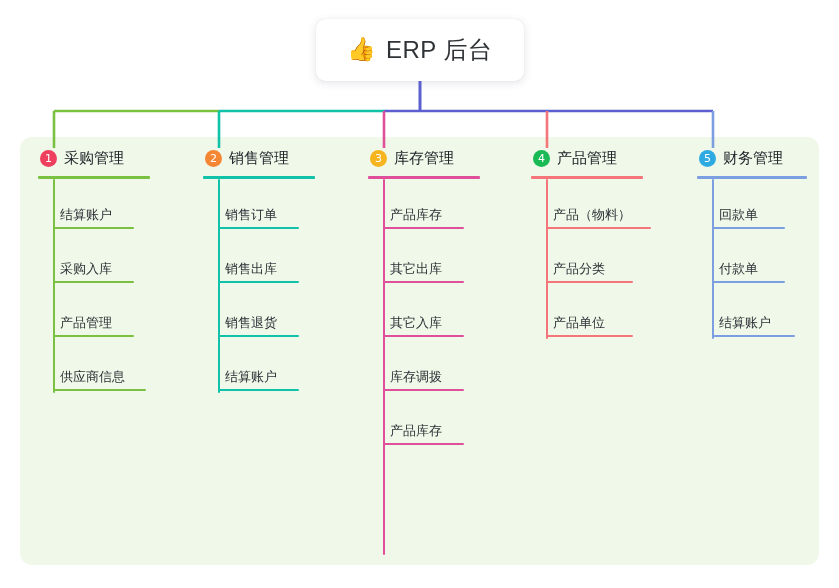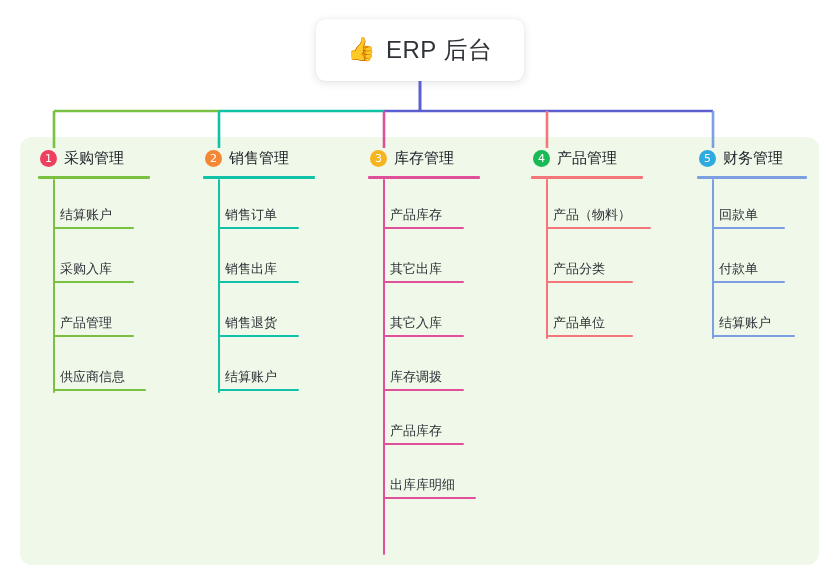--- a/index.html
+++ b/index.html
@@ -205,24 +205,20 @@
             <div class="item-underline" style="width: 80px; background: rgb(224, 80, 154);"></div>
           </div>
           <div class="item">
             <span class="item-label">库存调拨</span>
             <div class="item-underline" style="width: 80px; background: rgb(224, 80, 154);"></div>
           </div>
           <div class="item">
             <span class="item-label">产品库存</span>
             <div class="item-underline" style="width: 80px; background: rgb(224, 80, 154);"></div>
           </div>
-          <div class="item">
-            <span class="item-label">出库库明细</span>
-            <div class="item-underline" style="width: 92px; background: rgb(224, 80, 154);"></div>
-          </div>
         </div>
       </div>
       <div class="col" style="left: 531px;">
         <div class="col-head">
           <span class="badge" style="background: rgb(25, 185, 85);">4</span>
           <span class="col-title">产品管理</span>
         </div>
         <div class="head-rule" style="width: 112px; background: rgb(244, 117, 122);"></div>
         <div class="items">
           <div class="spine" style="background: rgb(244, 117, 122); height: 160px;"></div>

